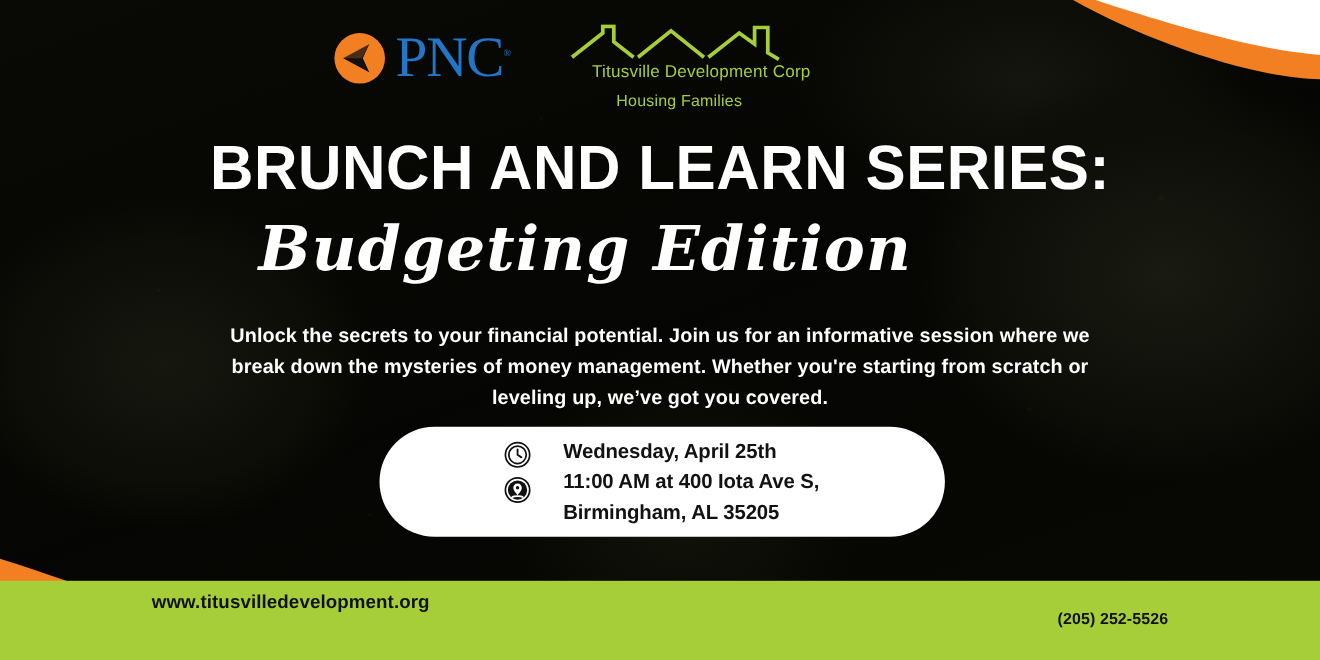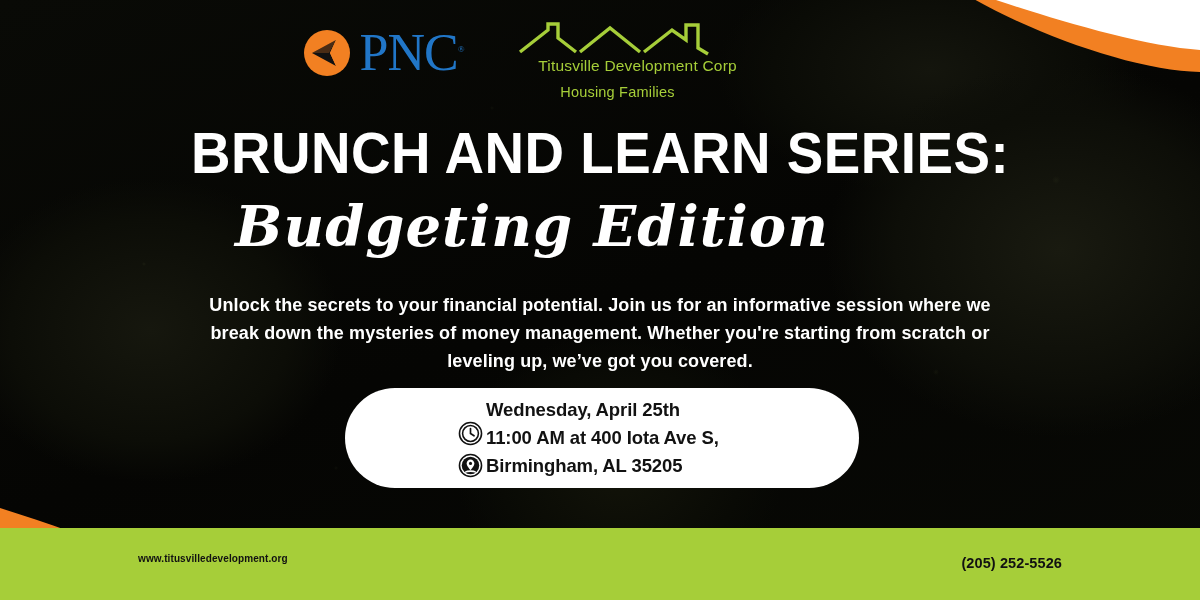--- a/index.html
+++ b/index.html
@@ -92,37 +92,37 @@
     letter-spacing:.1px;
   }
 
   
   .info-card{
     position:absolute;left:345px;top:388px;
     width:514px;height:100px;
     background:#fff;border-radius:50px;
     display:flex;align-items:center;
   }
-  .info-inner{display:flex;align-items:flex-end;gap:3px;margin-left:113px;}
+  .info-inner{display:flex;align-items:flex-start;gap:29px;margin-left:113px;}
   .info-icons{display:flex;flex-direction:column;gap:7px;padding-top:3px;}
   .ic{width:25px;height:25px;display:block;}
   .info-lines{
     display:flex;flex-direction:column;gap:4px;
     color:#121212;font-size:18.5px;font-weight:bold;
     line-height:1.28;letter-spacing:-.1px;
   }
 
   
   .footer{
     position:absolute;left:0;bottom:0;width:1200px;height:72px;
     background:#a6ce39;
   }
   .footer-url{
-    position:absolute;left:138px;top:25px;
-    color:#111;font-size:10px;font-weight:bold;letter-spacing:.1px;
+    position:absolute;left:138px;top:10px;
+    color:#111;font-size:17px;font-weight:bold;letter-spacing:.1px;
   }
   .footer-phone{
     position:absolute;right:138px;top:27px;
     color:#111;font-size:14.5px;font-weight:bold;letter-spacing:.1px;
   }
 </style>
 </head>
 <body>
 
 <div class="flyer">

